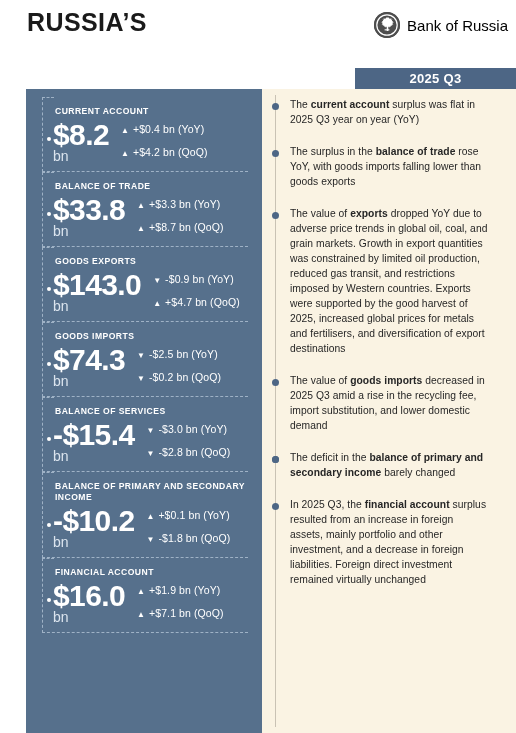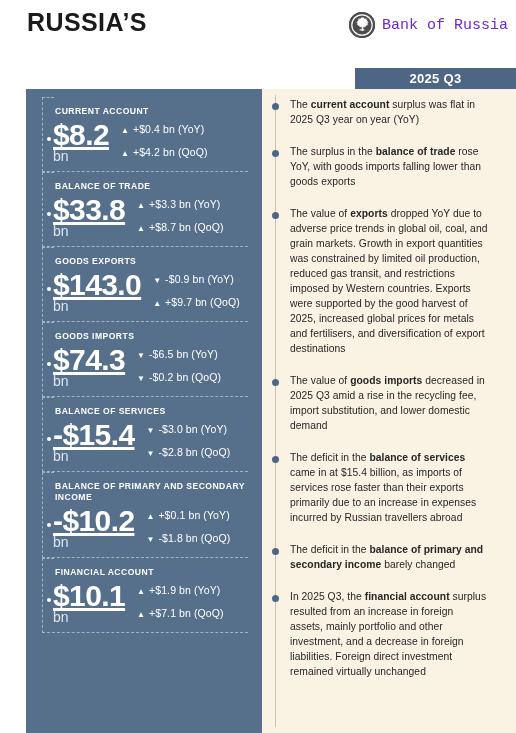--- a/index.html
+++ b/index.html
@@ -28,22 +28,22 @@
     color: #e8952c; white-space: nowrap; margin-top: 48px;
   }
 
   .brand { position: absolute; right: 8px; top: 12px; display: flex; align-items: center; gap: 7px; }
   .brand-mark {
     width: 26px; height: 26px; border-radius: 50%;
     background: #4d4d4d; position: relative; flex: 0 0 auto;
   }
   .brand-mark svg { position: absolute; left: 0; top: 0; }
   .brand-text {
-    font-family: Liberation Mono, monospace;
-    font-size: 15px; color: #6d28d9; white-space: nowrap;
+    font-family: Liberation Sans, sans-serif;
+    font-size: 15px; color: #000000; white-space: nowrap;
   }
 
   
   .period-bar {
     position: absolute; left: 355px; top: 68px; width: 161px; height: 21px;
     background: #4d6party; background: #4d6685;
     display: flex; align-items: center; justify-content: center;
   }
   .period-bar span {
     color: #ffffff; font-size: 13px; font-weight: bold; letter-spacing: 0.3px;
@@ -71,21 +71,21 @@
     text-transform: uppercase;
   }
   .card-body { display: flex; align-items: flex-start; margin-top: 1px; }
   .value-col { position: relative; flex: 0 0 auto; }
   .value-dot {
     position: absolute; left: -6px; top: 19px;
     width: 4px; height: 4px; border-radius: 50%; background: #ffffff;
   }
   .value {
     color: #ffffff; font-size: 30px; font-weight: bold;
-    letter-spacing: -0.6px; line-height: 33px; white-space: nowrap; text-decoration: underline;
+    letter-spacing: -0.6px; line-height: 33px; white-space: nowrap;
   }
   .value-unit { color: #dbe4ee; font-size: 14px; line-height: 13px; margin-top: -1px; }
   .deltas { flex: 1 1 auto; padding-top: 5px; padding-left: 12px; }
   .delta { display: flex; align-items: baseline; gap: 4px; margin-bottom: 9px; white-space: nowrap; }
   .delta:last-child { margin-bottom: 0; }
   .arrow { font-size: 8px; line-height: 12px; color: #ffffff; }
   .delta-text { color: #ffffff; font-size: 10.5px; line-height: 12px; letter-spacing: 0.1px; }
 
   
   .right-panel {
@@ -190,38 +190,38 @@
             <div class="value">$143.0</div>
             <div class="value-unit">bn</div>
           </div>
           <div class="deltas">
             <div class="delta">
               <span class="arrow">▼</span>
               <span class="delta-text">-$0.9 bn (YoY)</span>
             </div>
             <div class="delta">
               <span class="arrow">▲</span>
-              <span class="delta-text">+$9.7 bn (QoQ)</span>
+              <span class="delta-text">+$4.7 bn (QoQ)</span>
             </div>
           </div>
         </div>
       </div>
       <div class="card">
         <div class="card-top-nub"></div>
         <div class="card-label">GOODS IMPORTS</div>
         <div class="card-body">
           <div class="value-col">
             <span class="value-dot"></span>
             <div class="value">$74.3</div>
             <div class="value-unit">bn</div>
           </div>
           <div class="deltas">
             <div class="delta">
               <span class="arrow">▼</span>
-              <span class="delta-text">-$6.5 bn (YoY)</span>
+              <span class="delta-text">-$2.5 bn (YoY)</span>
             </div>
             <div class="delta">
               <span class="arrow">▼</span>
               <span class="delta-text">-$0.2 bn (QoQ)</span>
             </div>
           </div>
         </div>
       </div>
       <div class="card">
         <div class="card-top-nub"></div>
@@ -264,21 +264,21 @@
             </div>
           </div>
         </div>
       </div>
       <div class="card">
         <div class="card-top-nub"></div>
         <div class="card-label">FINANCIAL ACCOUNT</div>
         <div class="card-body">
           <div class="value-col">
             <span class="value-dot"></span>
-            <div class="value">$10.1</div>
+            <div class="value">$16.0</div>
             <div class="value-unit">bn</div>
           </div>
           <div class="deltas">
             <div class="delta">
               <span class="arrow">▲</span>
               <span class="delta-text">+$1.9 bn (YoY)</span>
             </div>
             <div class="delta">
               <span class="arrow">▲</span>
               <span class="delta-text">+$7.1 bn (QoQ)</span>
@@ -302,21 +302,20 @@
         <div class="bullet">
           <span class="bullet-dot"></span>
           <div class="bullet-text">The value of <b>exports</b> dropped YoY due to adverse price trends in global oil, coal, and grain markets. Growth in export quantities was constrained by limited oil production, reduced gas transit, and restrictions imposed by Western countries. Exports were supported by the good harvest of 2025, increased global prices for metals and fertilisers, and diversification of export destinations</div>
         </div>
         <div class="bullet">
           <span class="bullet-dot"></span>
           <div class="bullet-text">The value of <b>goods imports</b> decreased in 2025 Q3 amid a rise in the recycling fee, import substitution, and lower domestic demand</div>
         </div>
         <div class="bullet">
           <span class="bullet-dot"></span>
-          <div class="bullet-text">The deficit in the <b>balance of services</b> came in at $15.4 billion, as imports of services rose faster than their exports primarily due to an increase in expenses incurred by Russian travellers abroad</div>
         </div>
         <div class="bullet">
           <span class="bullet-dot"></span>
           <div class="bullet-text">The deficit in the <b>balance of primary and secondary income</b> barely changed</div>
         </div>
         <div class="bullet">
           <span class="bullet-dot"></span>
           <div class="bullet-text">In 2025 Q3, the <b>financial account</b> surplus resulted from an increase in foreign assets, mainly portfolio and other investment, and a decrease in foreign liabilities. Foreign direct investment remained virtually unchanged</div>
         </div>
       </div>

